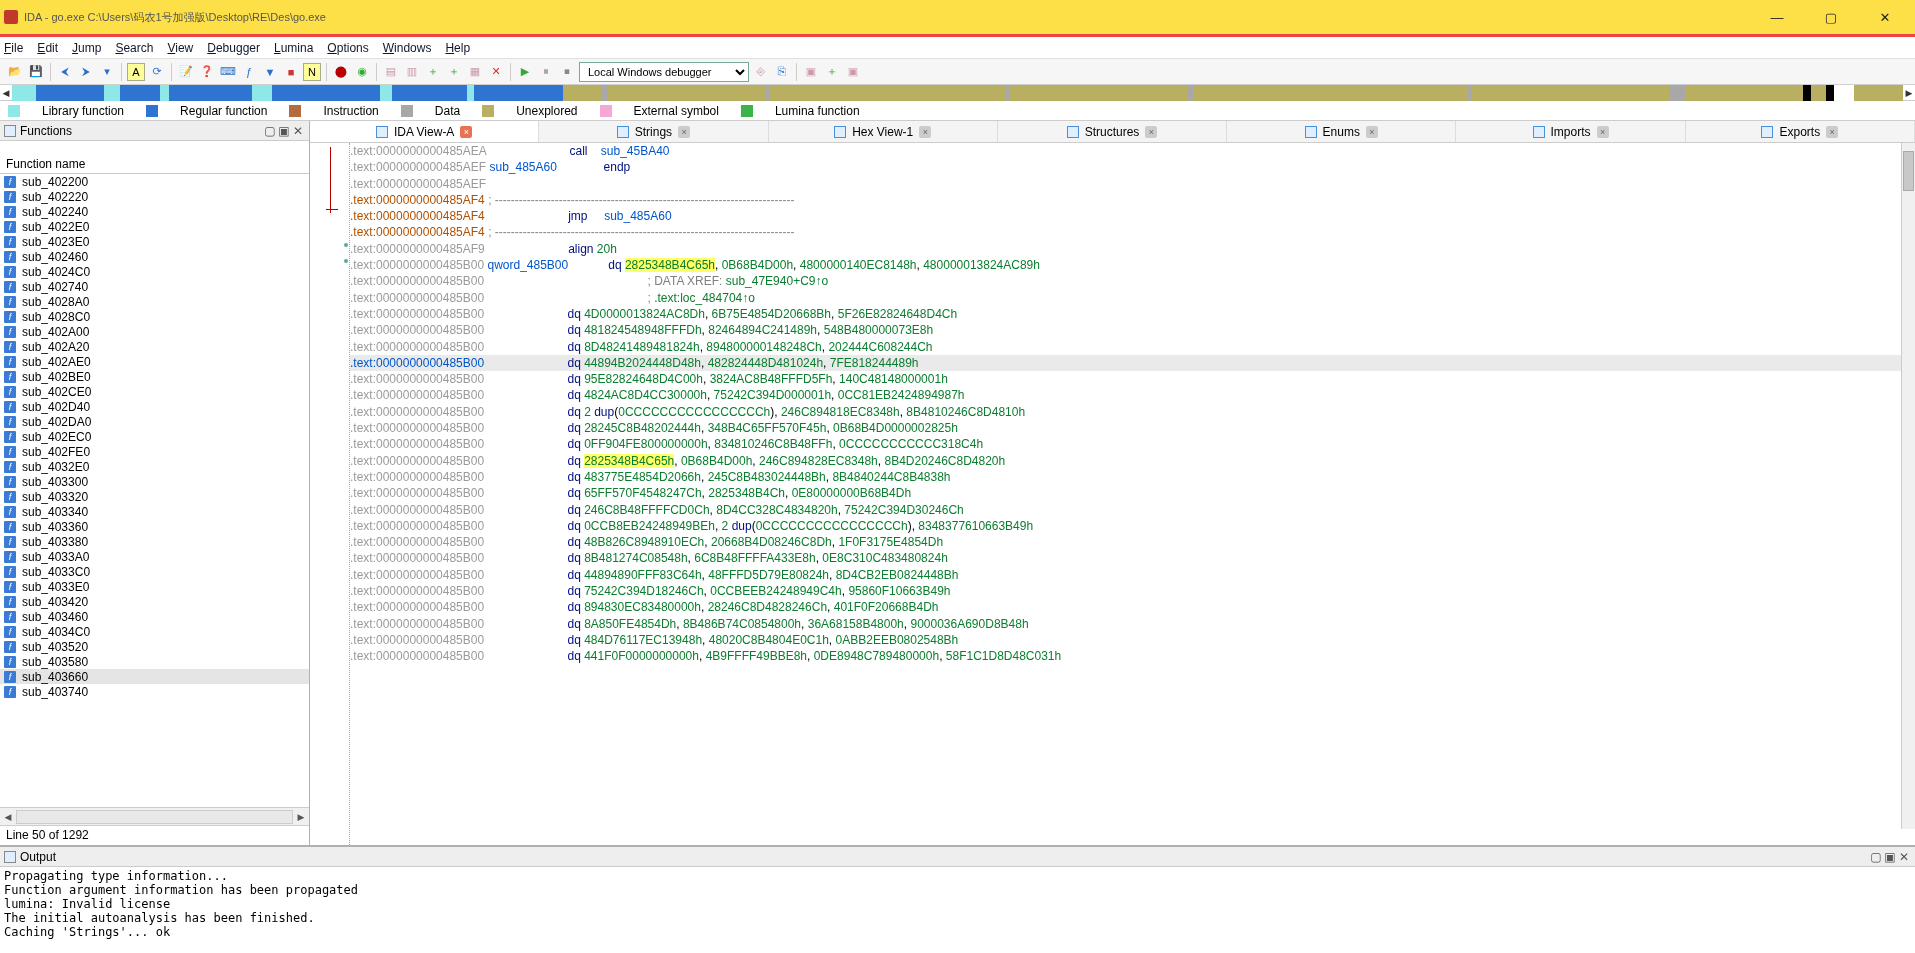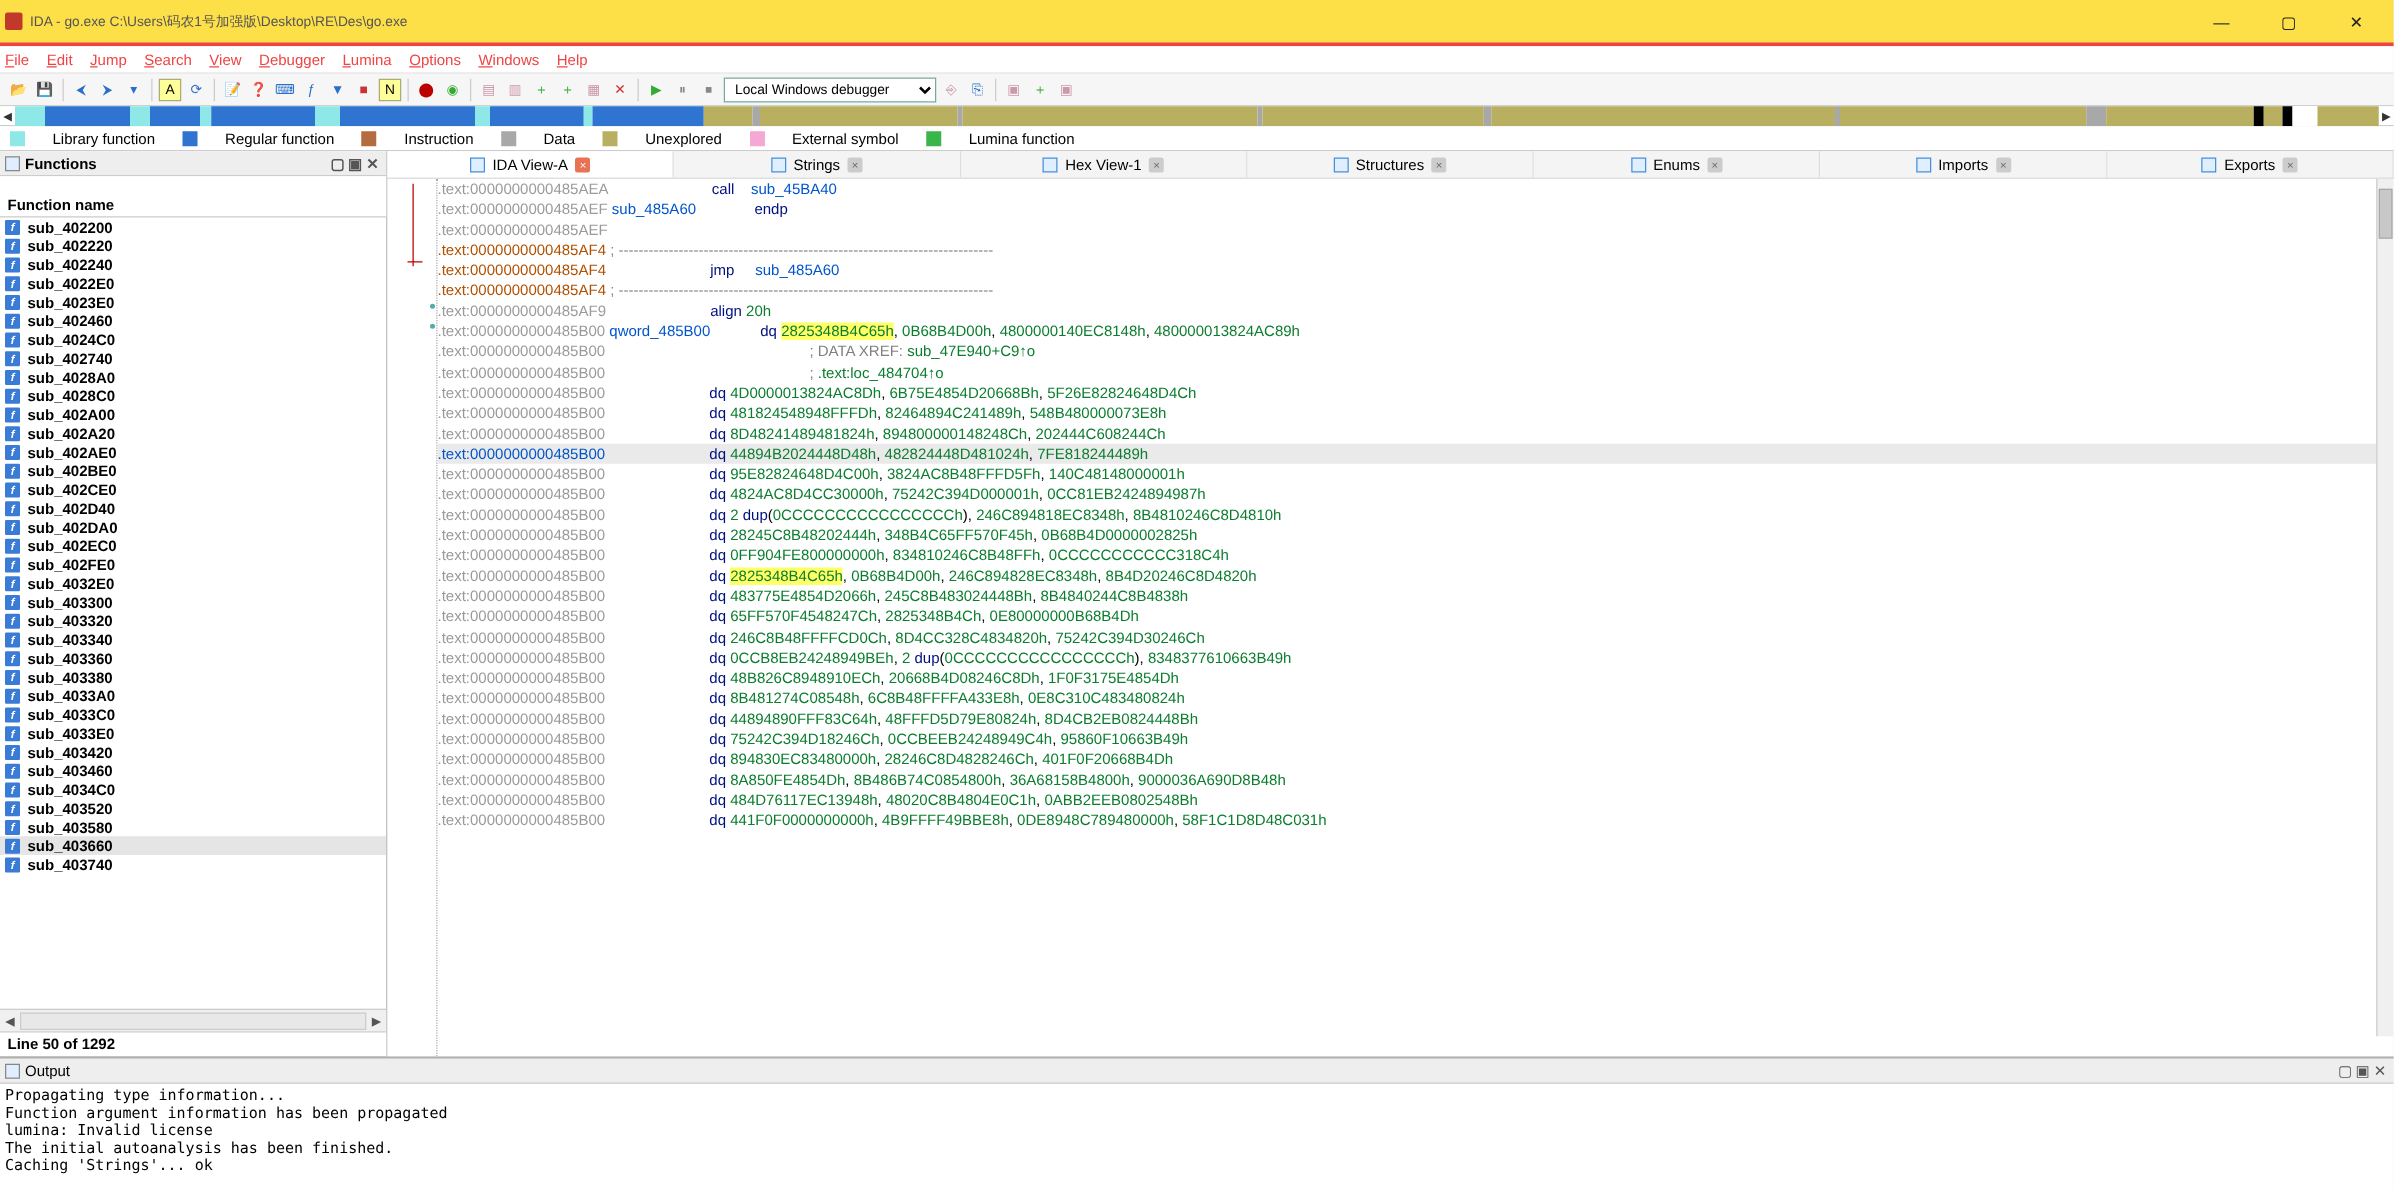--- a/index.html
+++ b/index.html
@@ -3,34 +3,34 @@
 <meta charset="utf-8">
 <style>
 * { margin:0; padding:0; box-sizing:border-box; font-family:"Segoe UI",Tahoma,sans-serif; font-size:12px; }
 body { background:#f0f0f0; width:1915px; height:953px; overflow:hidden; display:flex; flex-direction:column; }
 .titlebar { height:37px; background:#fde047; display:flex; align-items:center; padding:0 4px; border-bottom:3px solid #ef4444; }
 .titlebar .ico { width:14px; height:14px; background:#c0392b; border-radius:2px; margin-right:6px; }
 .titlebar .ttl { flex:1; color:#555; font-size:11px; }
 .winbtns { display:flex; gap:18px; padding-right:8px; }
 .winbtns span { width:36px; text-align:center; color:#222; font-size:13px; cursor:default; }
 .menubar { height:22px; background:#fff; display:flex; align-items:center; padding:0 4px; gap:14px; border-bottom:1px solid #e0e0e0; }
-.menubar span { font-size:12px; color:#ef4444; }
+.menubar span { font-size:12px; color:#0f172a; }
 .menubar span u { text-decoration:underline; }
 .toolbar { height:26px; background:#f6f6f6; display:flex; align-items:center; padding:0 6px; gap:3px; border-bottom:1px solid #d0d0d0; }
 .tbtn { width:18px; height:18px; display:inline-flex; align-items:center; justify-content:center; font-size:11px; }
 .tsep { width:1px; height:18px; background:#ccc; margin:0 2px; }
 .dbgsel { height:20px; border:1px solid #7a9; font-size:11px; padding:0 4px; background:#fff; min-width:170px; }
 .navbar { height:16px; background:#fff; display:flex; border-bottom:1px solid #ccc; }
 .navbar .arr { width:12px; text-align:center; font-size:9px; color:#333; line-height:16px; }
 .navstrip { flex:1; display:flex; }
 .navseg { height:16px; }
 .legend { height:20px; background:#fff; display:flex; align-items:center; gap:22px; padding:0 8px; border-bottom:1px solid #ccc; font-size:12px; }
 .lbox { width:12px; height:12px; display:inline-block; }
 .maingrid { flex:1; display:flex; min-height:0; }
-.leftcol { width:310px; display:flex; flex-direction:column; border-right:1px solid #b0b0b0; background:#fff;font-weight:bold; }
+.leftcol { width:310px; display:flex; flex-direction:column; border-right:1px solid #b0b0b0; background:#fff; }
 .panehdr { height:20px; background:#eee; display:flex; align-items:center; padding:0 4px; border-bottom:1px solid #ccc; font-size:12px; }
 .panehdr .pico { width:12px; height:12px; border:1px solid #888; margin-right:4px; background:#dfefff; }
 .panehdr .ptl { flex:1; }
 .panehdr .pbtn { width:14px; text-align:center; color:#555; cursor:default; }
 .colhdr { height:20px; background:#fff; border-bottom:1px solid #ccc; padding:16px 6px; font-size:12px; }
 .funclist { flex:1; overflow:hidden; position:relative; }
 .funclist-inner { position:absolute; inset:0; overflow:hidden; }
 .frow { height:15px; display:flex; align-items:center; padding-left:4px; font-family:Consolas,monospace; font-size:12px; }
 .frow.sel { background:#e5e5e5; }
 .fic { width:12px; height:12px; background:#3a7bd5; color:#fff; font-size:9px; font-style:italic; text-align:center; line-height:12px; margin-right:6px; border-radius:1px; }

